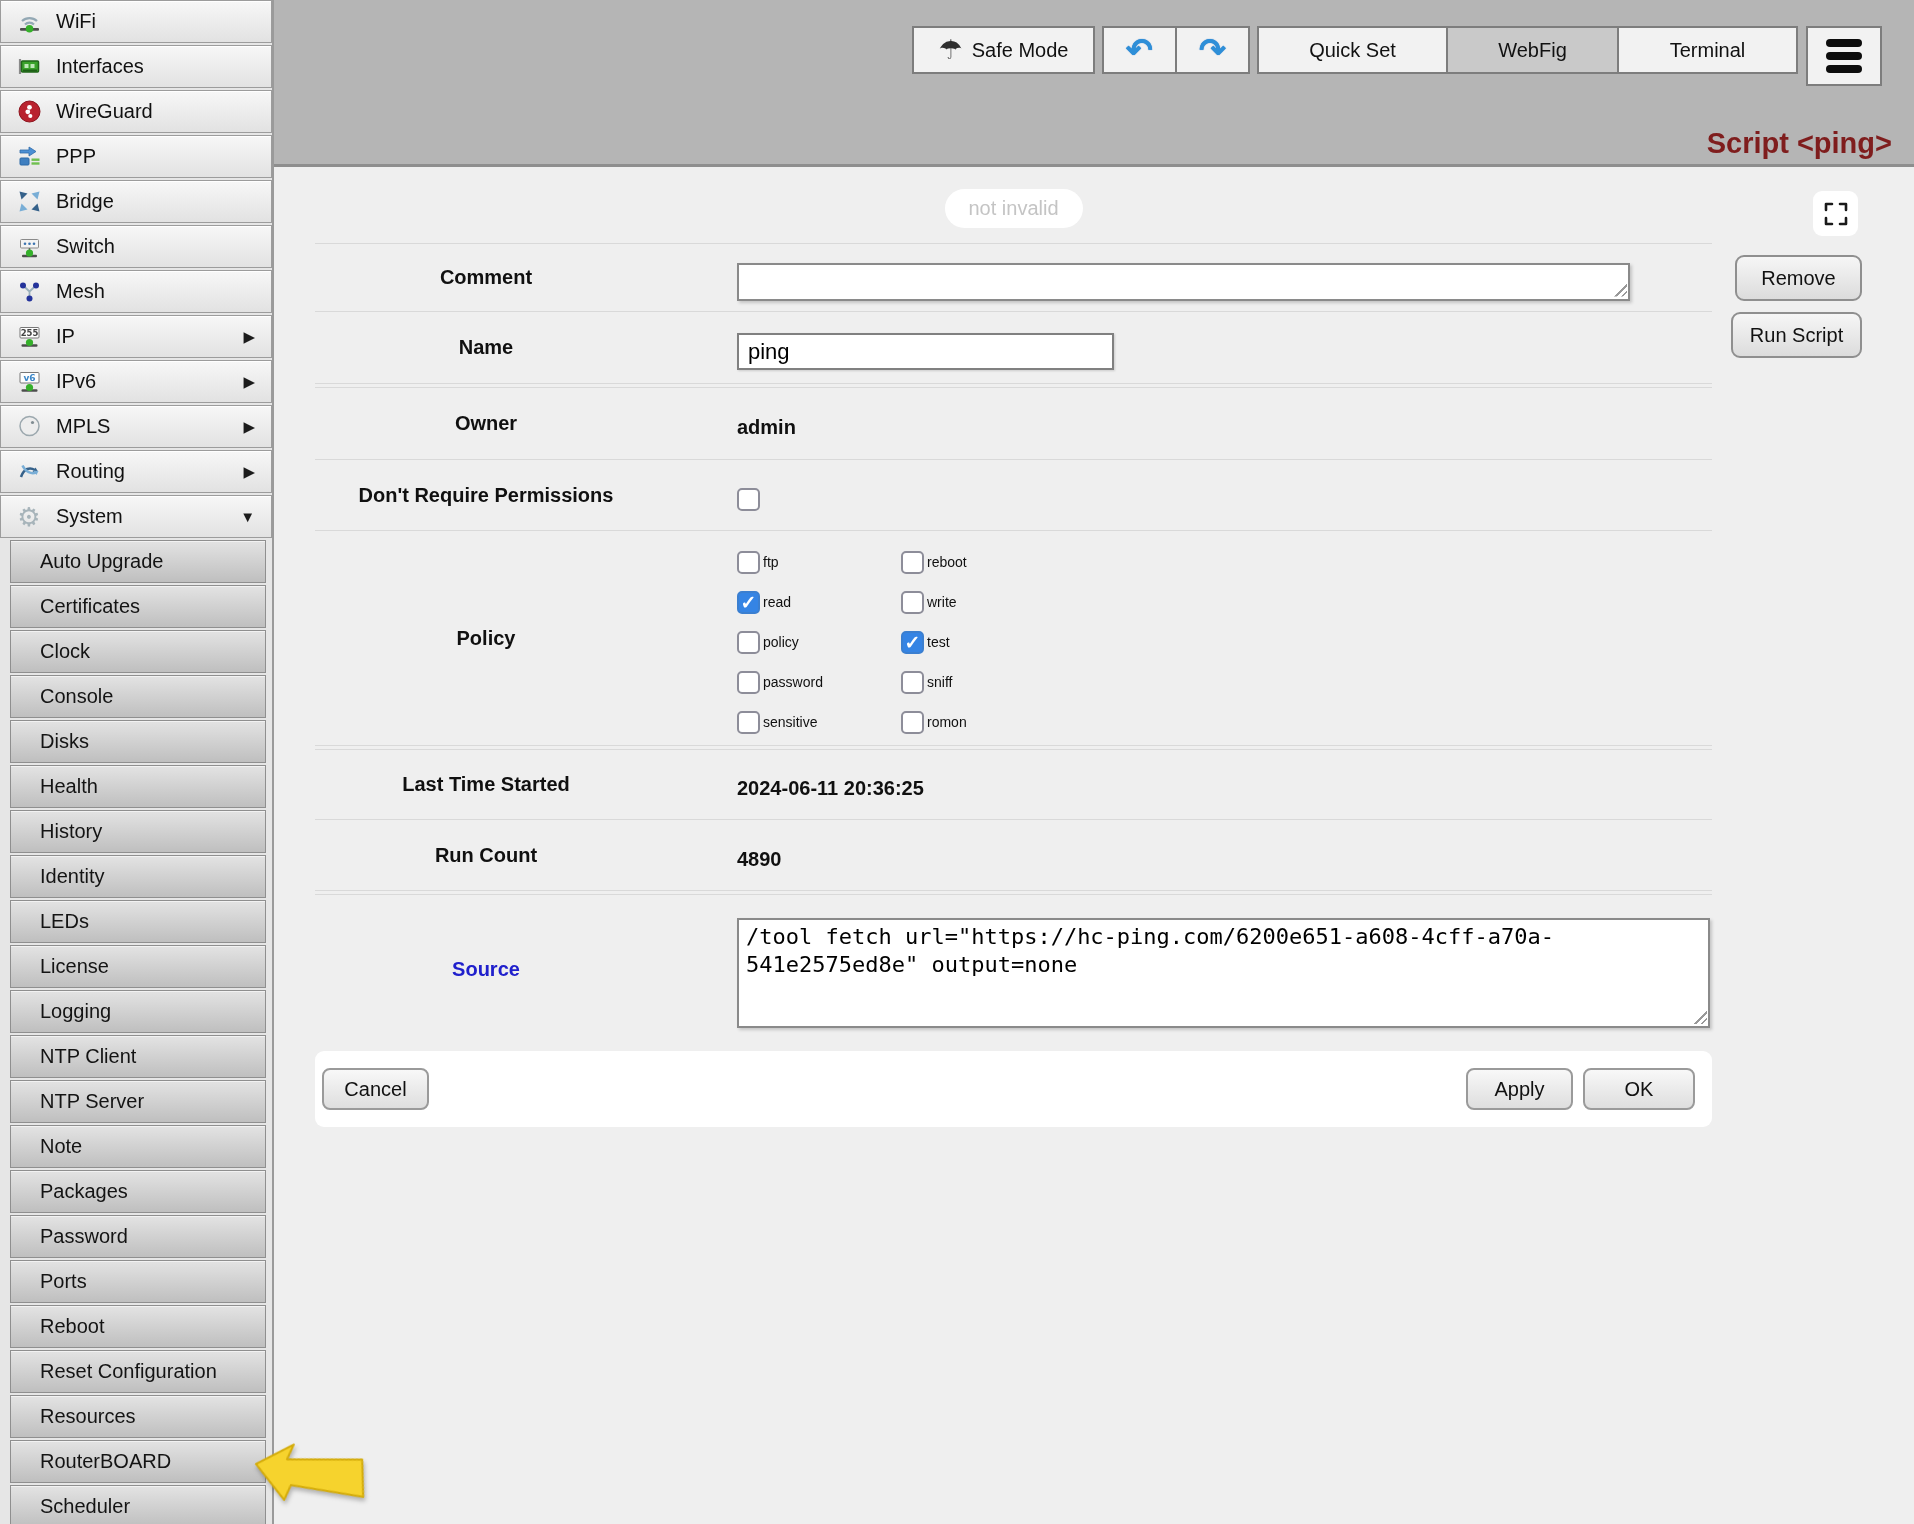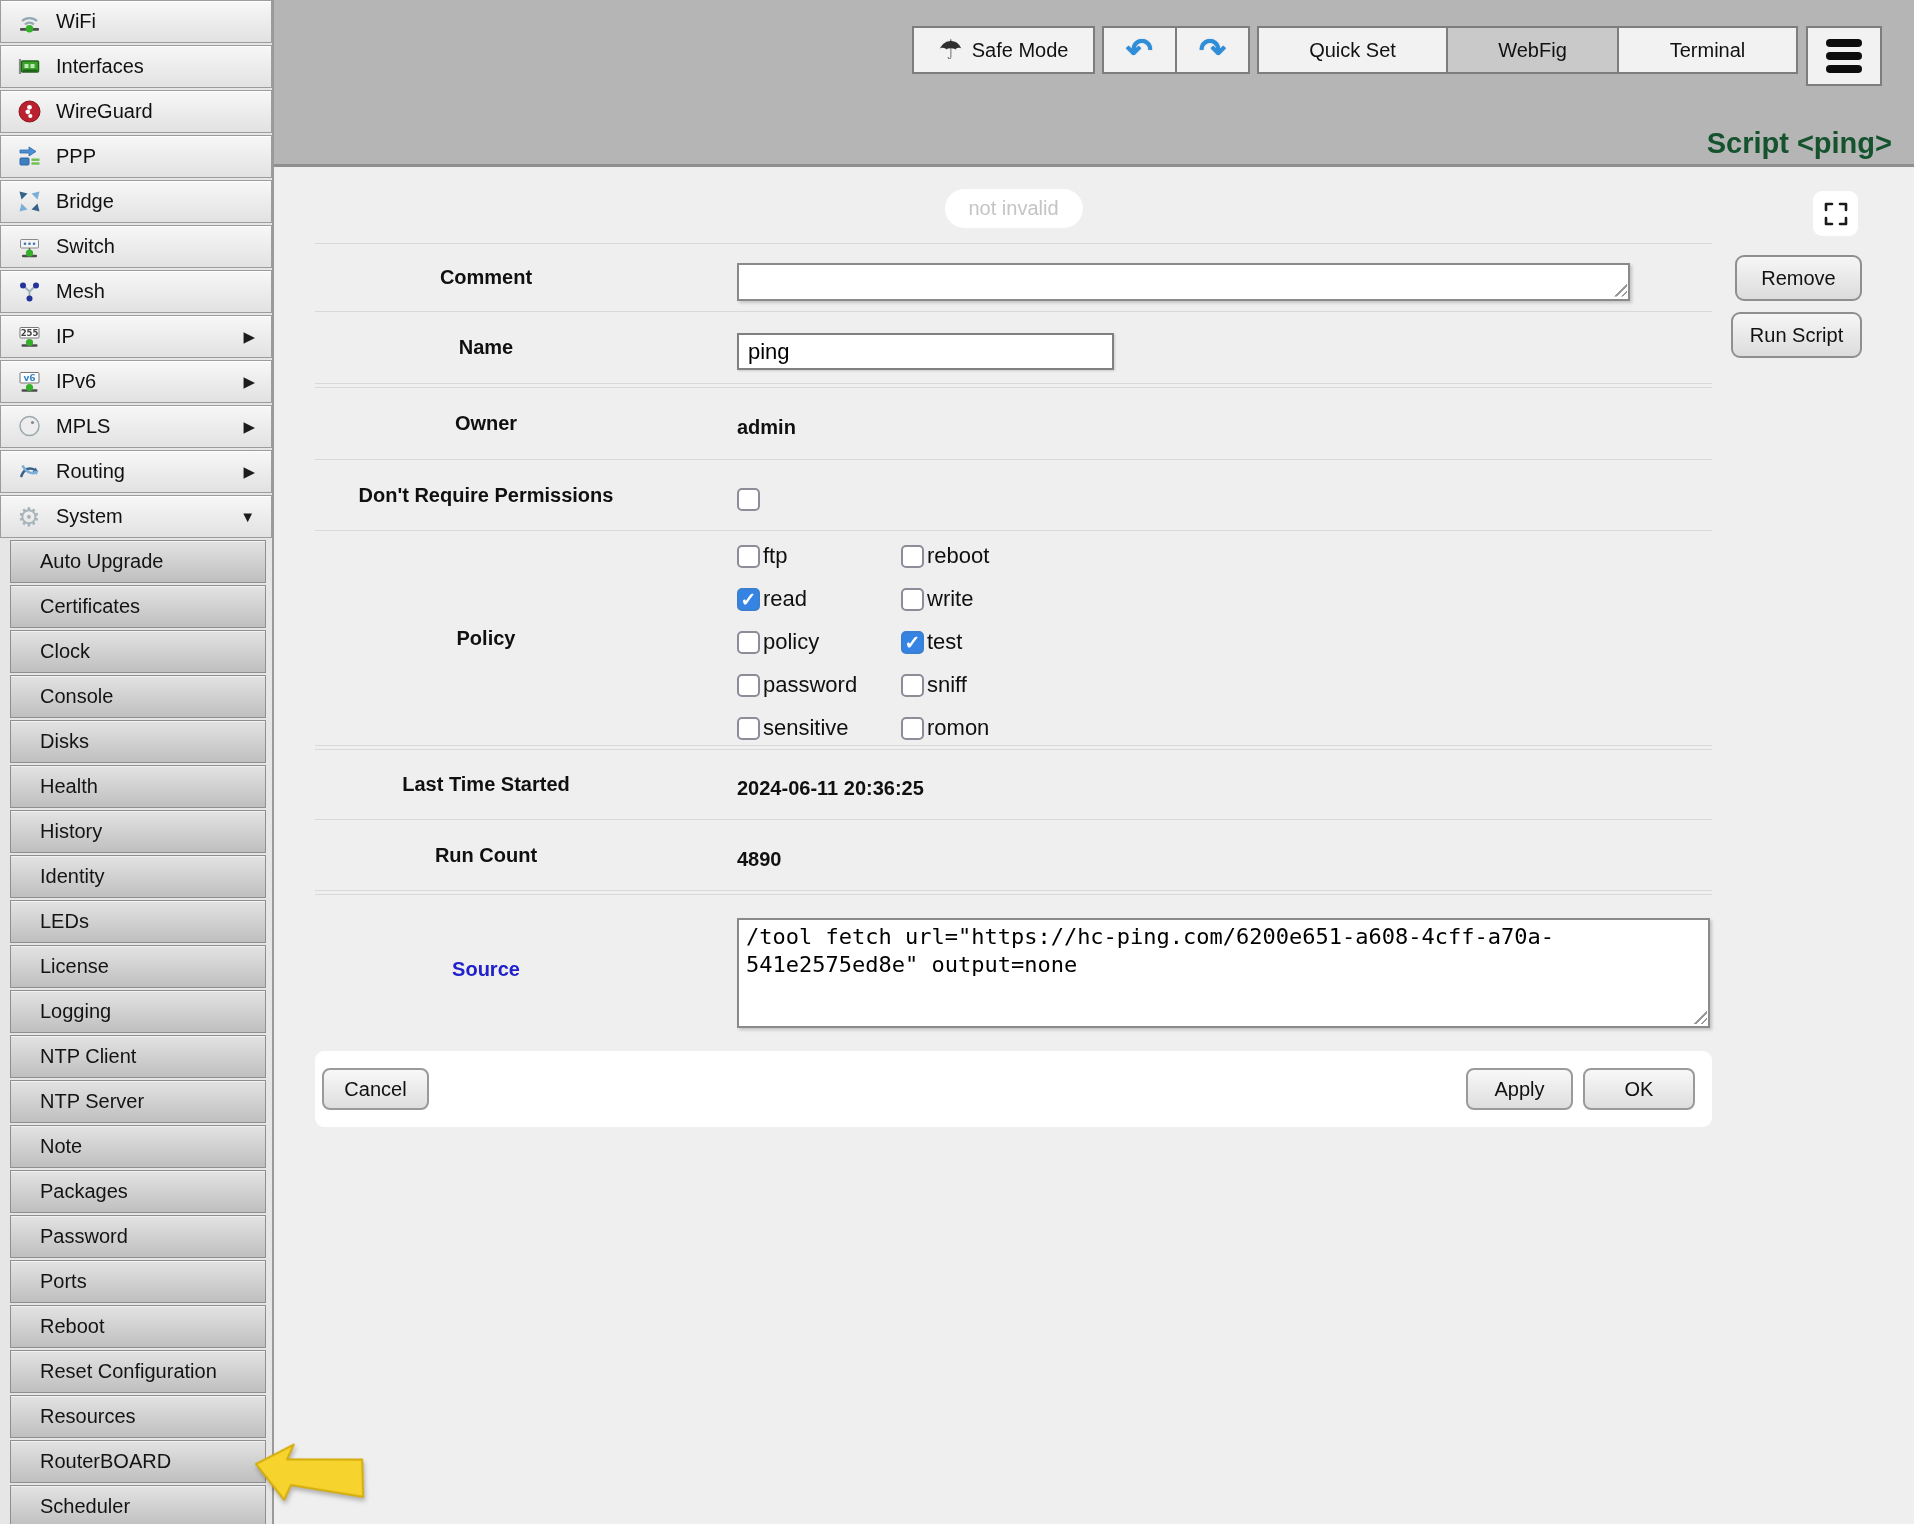--- a/index.html
+++ b/index.html
@@ -35,21 +35,21 @@
   .gap{width:7px;flex:none;}
   .undo,.redo{width:75px;}
   .redo{margin-left:-2px;}
   .arrow-glyph{font-size:32px;font-weight:bold;color:#2e8fd8;line-height:1;text-shadow:0 0 1px #1b6fc4;}
   .seg{width:191px;}
   .seg2{width:173px;margin-left:-2px;}
   .seg3{width:181px;margin-left:-2px;}
   .tab.active{background:#c9c9c9;}
   .burger{width:76px;height:60px;margin-left:8px;flex-direction:column;gap:5px;}
   .bar{width:36px;height:8px;background:#0d0d0d;border-radius:4px;}
-  .page-title{position:absolute;right:22px;bottom:4px;font-size:29px;font-weight:bold;color:#14532d;}
+  .page-title{position:absolute;right:22px;bottom:4px;font-size:29px;font-weight:bold;color:#7f1d1d;}
 
   
   .content{position:absolute;left:272px;top:167px;right:0;bottom:0;background:#efefef;}
   .form{margin-left:43px;width:1397px;}
   .hr{border-top:1px solid #d9d9d9;height:0;}
   .hr.dbl{height:3px;border-bottom:1px solid #d9d9d9;}
   .badge-row{height:76px;position:relative;}
   .badge{position:absolute;left:50%;transform:translateX(-50%);top:22px;background:#ffffff;
          color:#c4c4c4;font-size:20px;padding:8px 24px;border-radius:22px;}
   .row{display:flex;align-items:center;}
@@ -81,21 +81,21 @@
   
   .cb{position:relative;width:23px;height:23px;flex:none;display:inline-block;}
   .cb input{appearance:none;-webkit-appearance:none;margin:0;width:23px;height:23px;
             border:2.5px solid #8d8d99;border-radius:5px;background:#fff;cursor:pointer;display:block;box-sizing:border-box;}
   .cb input:checked{background:#3584e4;border-color:#3b7fd0;}
   .cb .mark{display:none;position:absolute;left:0;top:0;width:23px;height:23px;color:#fff;
             font-size:19px;font-weight:bold;line-height:23px;text-align:center;pointer-events:none;}
   .cb input:checked ~ .mark{display:block;}
   .pol-grid{display:grid;grid-template-columns:164px auto;row-gap:17px;}
   .pol-cell{display:flex;align-items:center;gap:3px;}
-  .pol-cell .pl{font-size:22px;color:#101010;cursor:pointer;}
+  .pol-cell .pl{font-size:14px;color:#101010;cursor:pointer;}
 
   
   .btn-bar{margin-top:8px;height:76px;background:#ffffff;border-radius:9px;position:relative;}
   .pbtn{position:absolute;top:17px;height:42px;background:linear-gradient(#f8f8f8,#dedede);
         border:2px solid #9a9a9a;border-radius:8px;font-size:20px;color:#111;
         display:flex;align-items:center;justify-content:center;box-sizing:border-box;cursor:pointer;}
   .cancel{left:7px;width:107px;}
   .apply{right:139px;width:107px;}
   .ok{right:17px;width:112px;}
 

